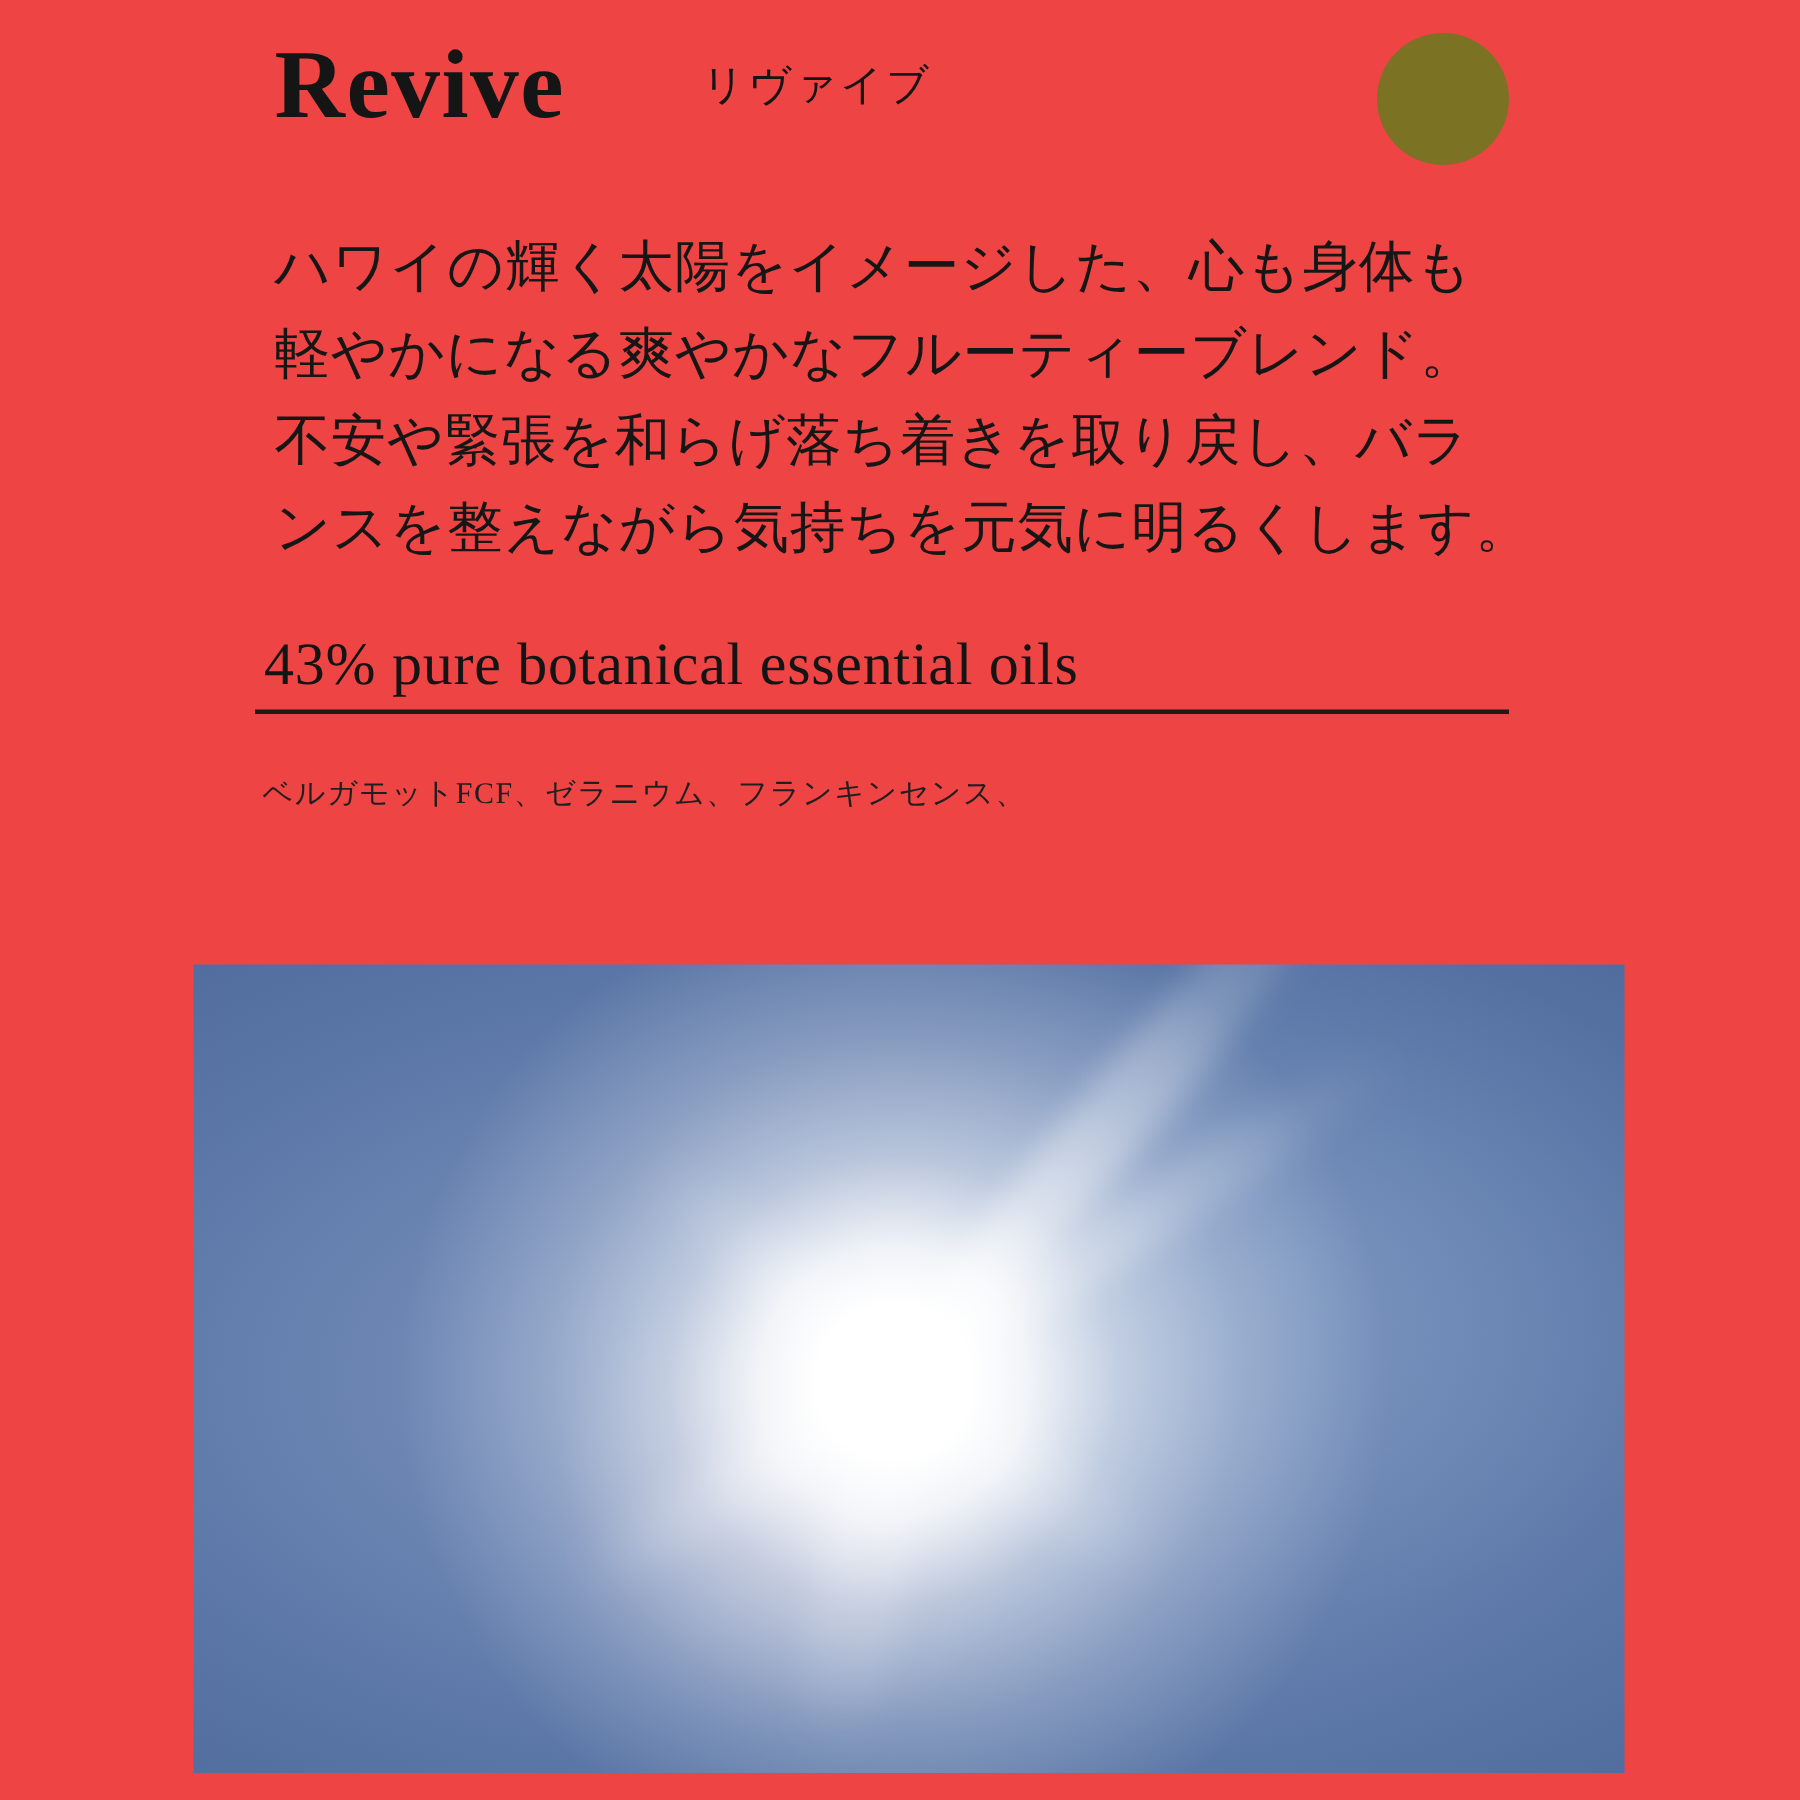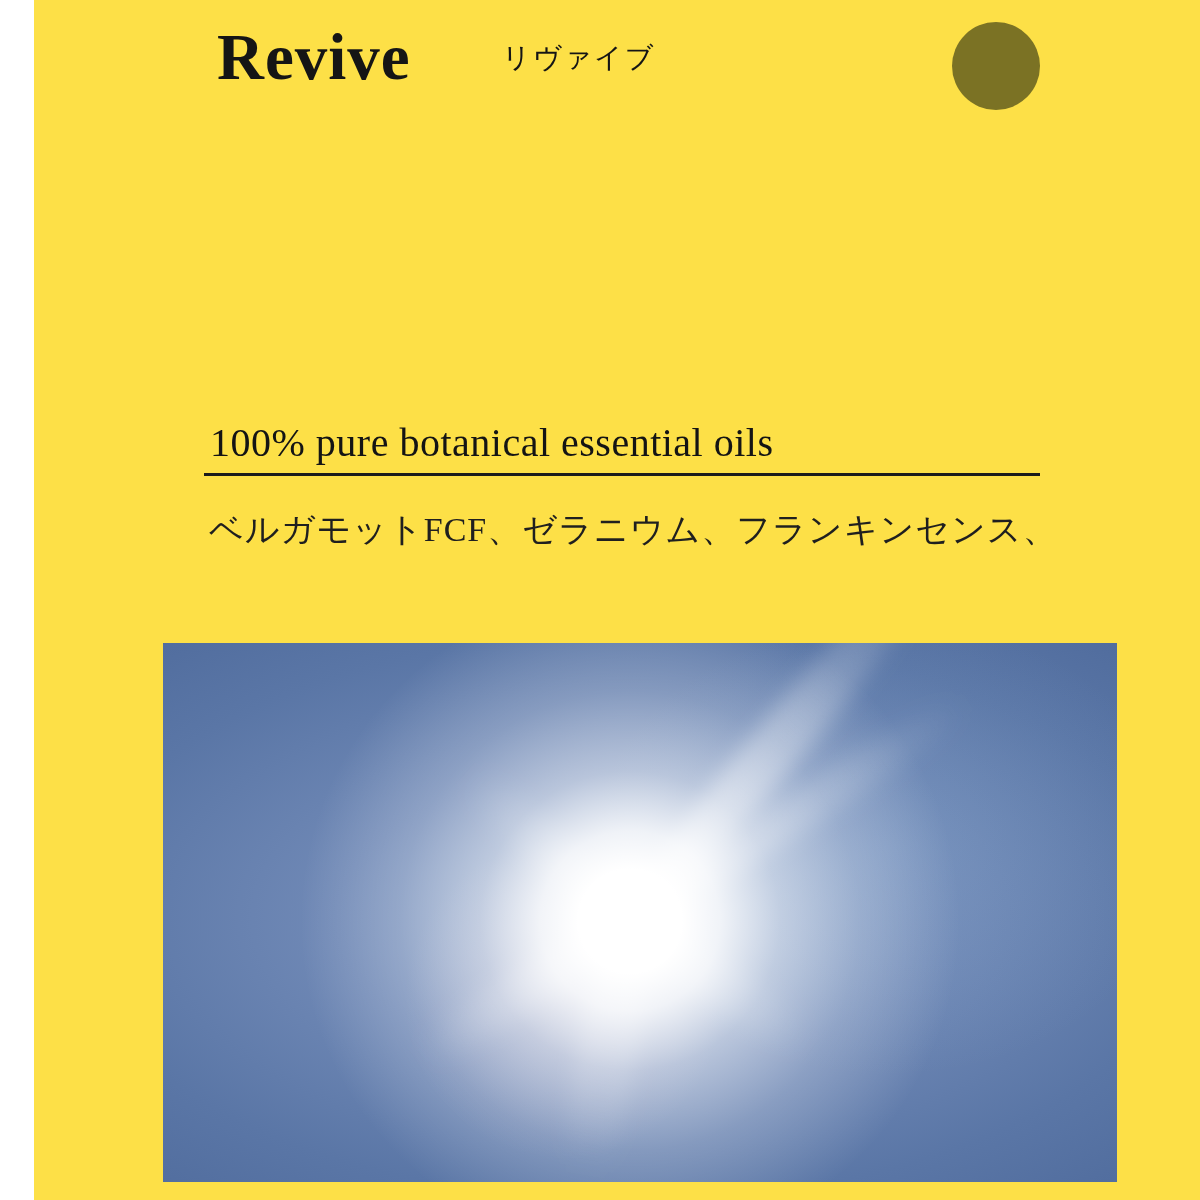--- a/index.html
+++ b/index.html
@@ -4,21 +4,21 @@
 <style>
   * { margin: 0; padding: 0; box-sizing: border-box; }
   html, body { background: #ffffff; }
   body {
     width: 1200px; height: 1200px;
     position: relative;
     overflow: hidden;
     font-family: "Liberation Serif", "DejaVu Serif", serif;
     color: #1a1a1a;
   }
-  .page { position: absolute; inset: 0; background: #fde047; margin-left: 34px; }
+  .page { position: absolute; inset: 0; background: #ef4444; }
 
   
   .title-en {
     position: absolute; left: 183px; top: 25px;
     font-size: 65px; line-height: 1; letter-spacing: 1px;
     color: #151515;
   }
   .title-ja {
     position: absolute; left: 468px; top: 44px;
     font-size: 28px; line-height: 1; letter-spacing: 2px;
@@ -45,21 +45,21 @@
     color: #141414; white-space: nowrap;
   }
   .rule {
     position: absolute; left: 170px; top: 473px;
     width: 836px; height: 3px; background: #1b1b1b;
   }
 
   
   .oils {
     position: absolute; left: 175px; top: 506px;
-    font-size: 34px; line-height: 47px; letter-spacing: 1px;
+    font-size: 20px; line-height: 47px; letter-spacing: 1px;
     color: #1f1f1f;
     font-family: Liberation Serif, serif;
   }
   .oils span { display: block; white-space: nowrap; }
 
   
   .photo {
     position: absolute; left: 129px; top: 643px;
     width: 954px; height: 539px; overflow: hidden;
     background-image:
@@ -108,22 +108,28 @@
 </style>
 </head>
 <body>
 
 <div class="page">
 
   <h1 class="title-en">Revive</h1>
   <div class="title-ja">リヴァイブ</div>
   <div class="accent-dot"></div>
 
+  <div class="desc">
+    <span>ハワイの輝く太陽をイメージした、心も身体も</span>
+    <span>軽やかになる爽やかなフルーティーブレンド。</span>
+    <span>不安や緊張を和らげ落ち着きを取り戻し、バラ</span>
+    <span>ンスを整えながら気持ちを元気に明るくします。</span>
+  </div>
 
-  <div class="subtitle">100% pure botanical essential oils</div>
+  <div class="subtitle">43% pure botanical essential oils</div>
   <div class="rule"></div>
 
   <div class="oils">
     <span>ベルガモットFCF、ゼラニウム、フランキンセンス、</span>
   </div>
 
   <div class="photo">
     <div class="streak streak-tail"></div>
     <div class="streak streak-down"></div>
     <div class="streak streak-downright"></div>

